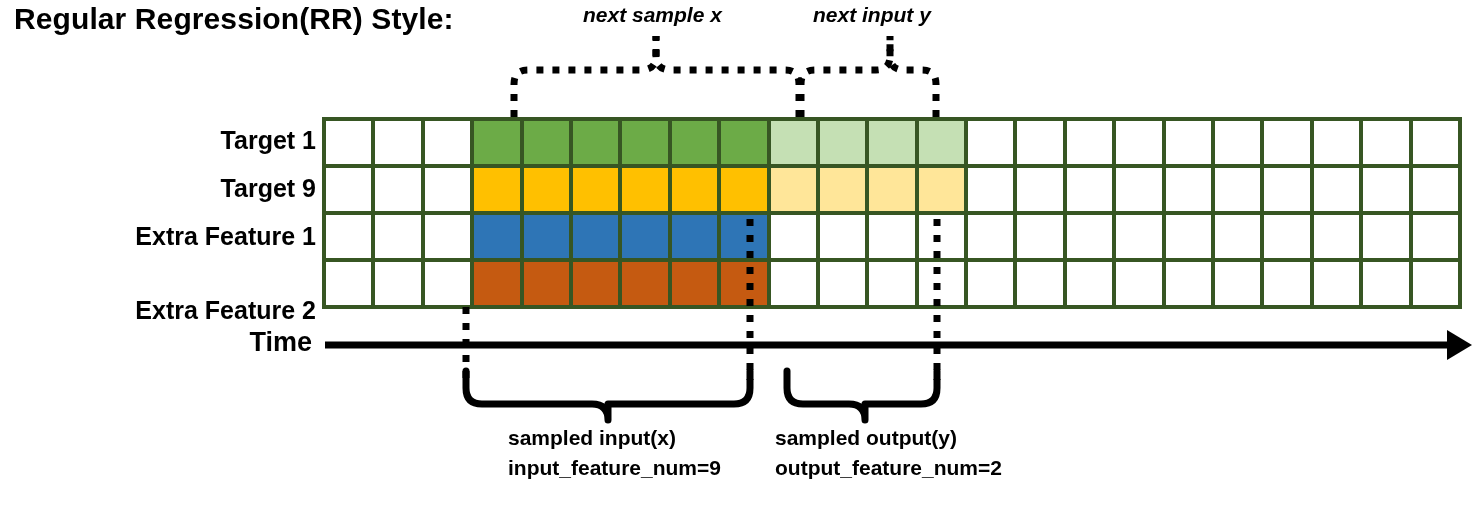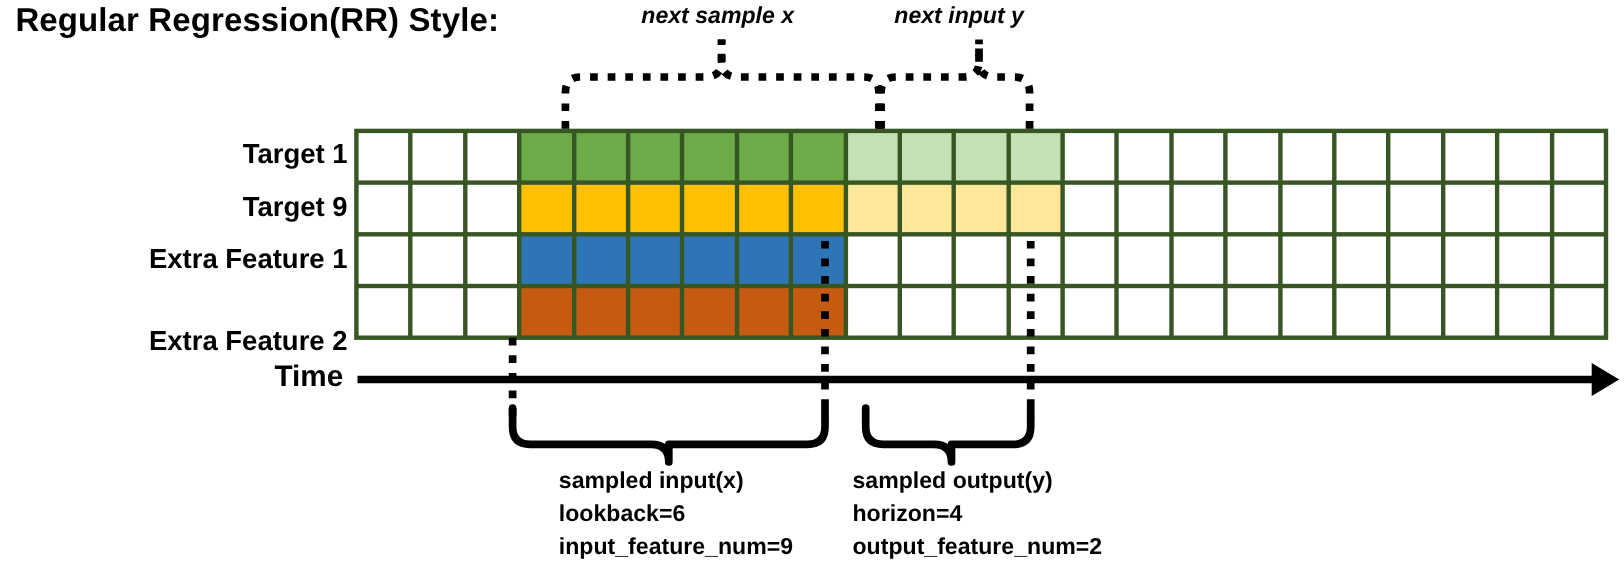--- a/index.html
+++ b/index.html
@@ -169,26 +169,24 @@
     <div class="cell" style="background: rgb(255, 255, 255);"></div>
     <div class="cell" style="background: rgb(255, 255, 255);"></div>
     <div class="cell" style="background: rgb(255, 255, 255);"></div>
   </div>
 
 <div class="abs sample-cap" id="cap-x">next sample x</div>
 <div class="abs sample-cap" id="cap-y">next input y</div>
 
 <div class="abs brace-cap" id="cap-input">
   <div>sampled input(x)</div>
-  <div>lookback=6</div>
   <div>input_feature_num=9</div>
 </div>
 <div class="abs brace-cap" id="cap-output">
   <div>sampled output(y)</div>
-  <div>horizon=4</div>
   <div>output_feature_num=2</div>
 </div>
 
 <svg class="abs" id="overlay" viewBox="0 0 1476 516">
 
   <g fill="none" stroke="#000" stroke-width="7" stroke-linecap="butt" stroke-dasharray="7 9">
     <path d="M 514,117 L 514,84 Q 514,70 528,70 L 641,70 Q 656,70 656,56 L 656,36"></path>
     <path d="M 799,117 L 799,84 Q 799,70 785,70 L 671,70 Q 656,70 656,56 L 656,36"></path>
   </g>
 

